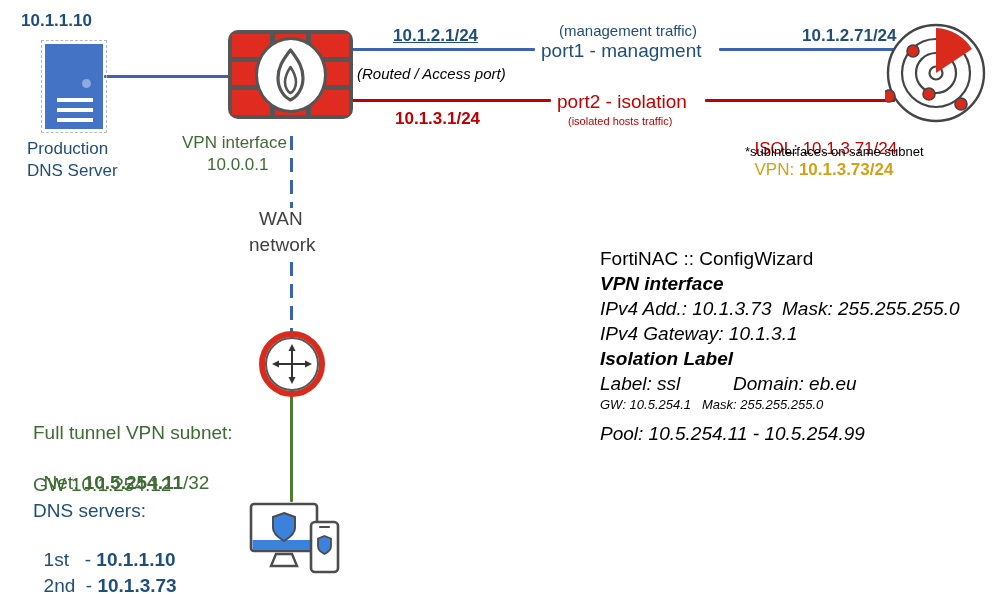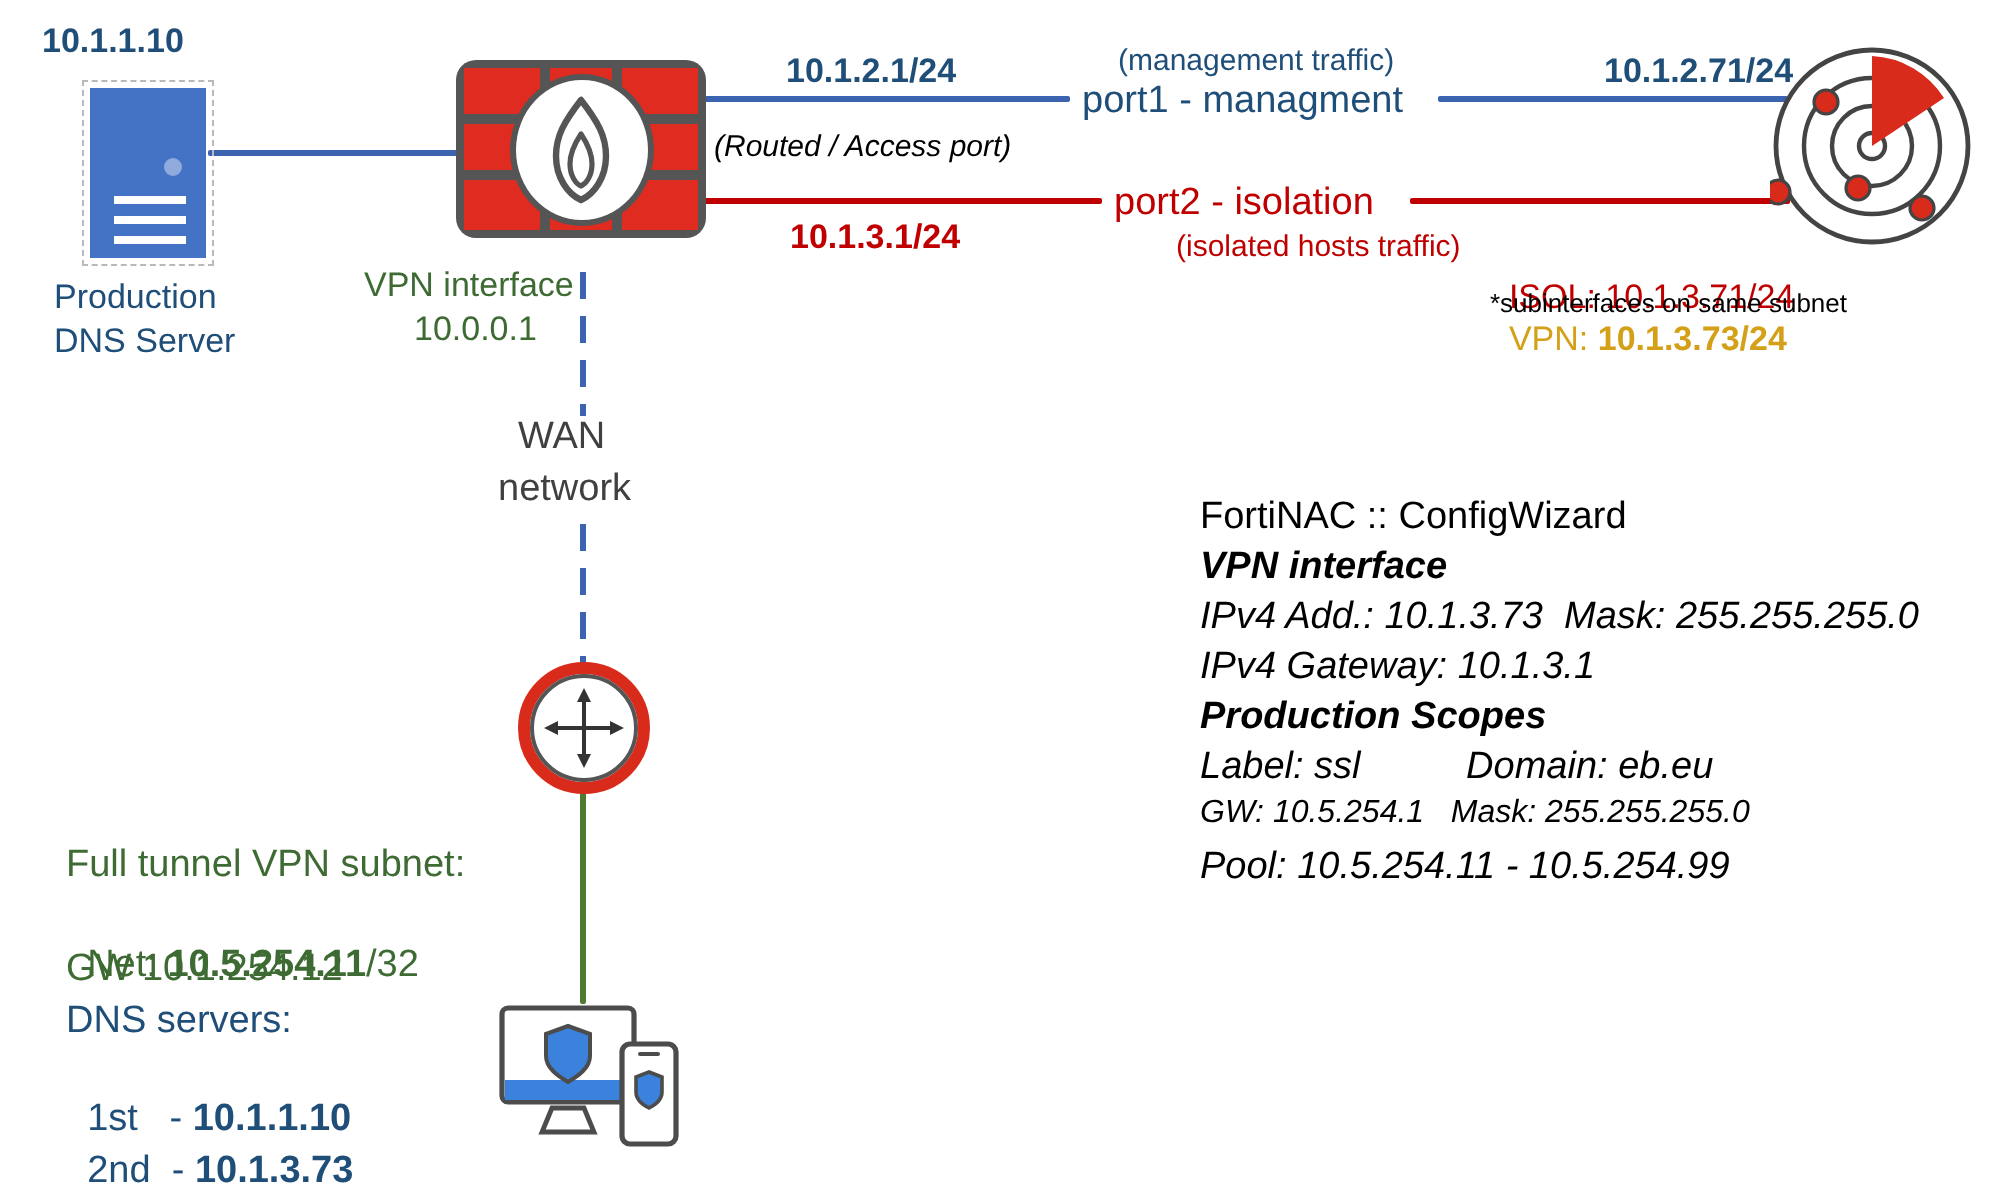--- a/index.html
+++ b/index.html
@@ -166,35 +166,35 @@
 
 <div class="tx c-navy" style="left:27px;top:138px;font-size:17px;">Production</div>
 <div class="tx c-navy" style="left:27px;top:160px;font-size:17px;">DNS Server</div>
 
 <div class="tx c-green" style="left:182px;top:132px;font-size:17px;">VPN interface</div>
 <div class="tx c-green" style="left:207px;top:154px;font-size:17px;">10.0.0.1</div>
 
 <div class="tx c-blue" style="left:259px;top:207px;font-size:19px;">WAN</div>
 <div class="tx c-blue" style="left:249px;top:233px;font-size:19px;">network</div>
 
-<div class="tx b c-navy" style="left:393px;top:25px;font-size:17px;">10.1.2.1/24</div>
+<div class="tx b c-navy" style="left:393px;top:25px;font-size:17px;text-decoration:underline;">10.1.2.1/24</div>
 
 <div class="tx c-navy" style="left:559px;top:21px;font-size:15px;">(management traffic)</div>
 
 <div class="tx c-navy" style="left:541px;top:39px;font-size:19px;">port1 - managment</div>
 
 <div class="tx b c-navy" style="left:802px;top:25px;font-size:17px;">10.1.2.71/24</div>
 
 <div class="tx i c-black" style="left:357px;top:64px;font-size:15px;">(Routed / Access port)</div>
 
 <div class="tx b c-red" style="left:395px;top:108px;font-size:17px;">10.1.3.1/24</div>
 
 <div class="tx c-red" style="left:557px;top:90px;font-size:19px;">port2 - isolation</div>
 
-<div class="tx c-red" style="left:568px;top:114px;font-size:15px;margin-left:20px;">(isolated hosts traffic)</div>
+<div class="tx c-red" style="left:568px;top:114px;font-size:11px;">(isolated hosts traffic)</div>
 
 <div class="tx nowrap" style="left:745px;top:116px;font-size:17px;">
   <span class="c-red">ISOL:</span><span class="c-red"> </span><span class="c-red">10.1.3.71/24</span>
 </div>
 
 <div class="tx nowrap" style="left:745px;top:137px;font-size:17px;">
   <span class="c-gold">VPN:</span><span class="c-gold"> </span><span class="c-gold b">10.1.3.73/24</span>
 </div>
 
 <div class="tx c-black" style="left:745px;top:144px;font-size:13px;">*subinterfaces on same subnet</div>
@@ -218,19 +218,19 @@
 </div>
 
 <div class="tx c-black" style="left:600px;top:247px;font-size:19px;">FortiNAC :: ConfigWizard</div>
 
 <div class="tx b i c-black" style="left:600px;top:272px;font-size:19px;">VPN interface</div>
 
 <div class="tx i c-black" style="left:600px;top:297px;font-size:19px;">IPv4 Add.: 10.1.3.73  Mask: 255.255.255.0</div>
 
 <div class="tx i c-black" style="left:600px;top:322px;font-size:19px;">IPv4 Gateway: 10.1.3.1</div>
 
-<div class="tx b i c-black" style="left:600px;top:347px;font-size:19px;">Production Scopes</div>
+<div class="tx b i c-black" style="left:600px;top:347px;font-size:19px;">Isolation Label</div>
 
 <div class="tx i c-black" style="left:600px;top:372px;font-size:19px;text-align:center;">Label: ssl          Domain: eb.eu</div>
 
-<div class="tx i c-black" style="left:600px;top:397px;font-size:16px;">GW: 10.5.254.1   Mask: 255.255.255.0</div>
+<div class="tx i c-black" style="left:600px;top:397px;font-size:13px;">GW: 10.5.254.1   Mask: 255.255.255.0</div>
 
 <div class="tx i c-black" style="left:600px;top:422px;font-size:19px;">Pool: 10.5.254.11 - 10.5.254.99</div>
 
 </body></html>

